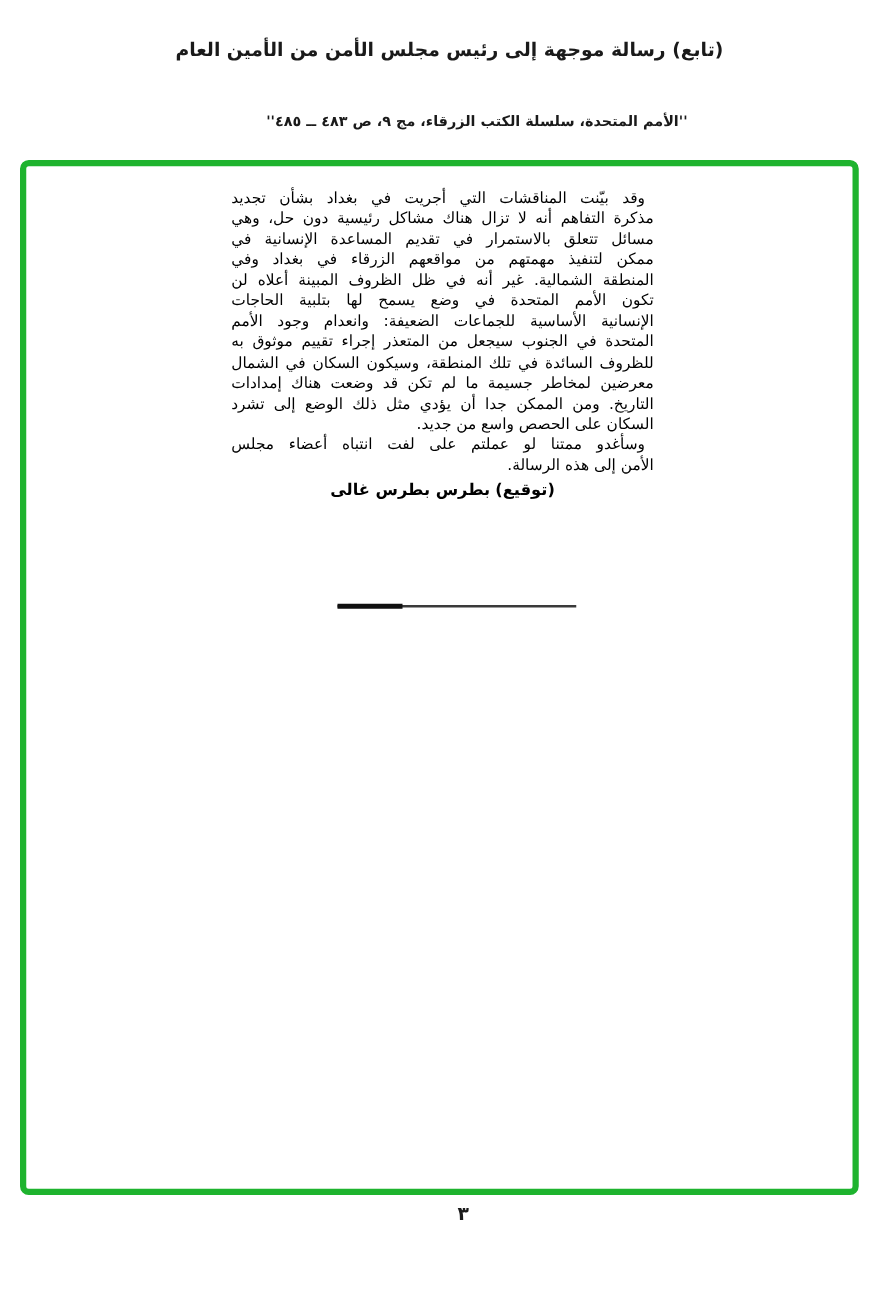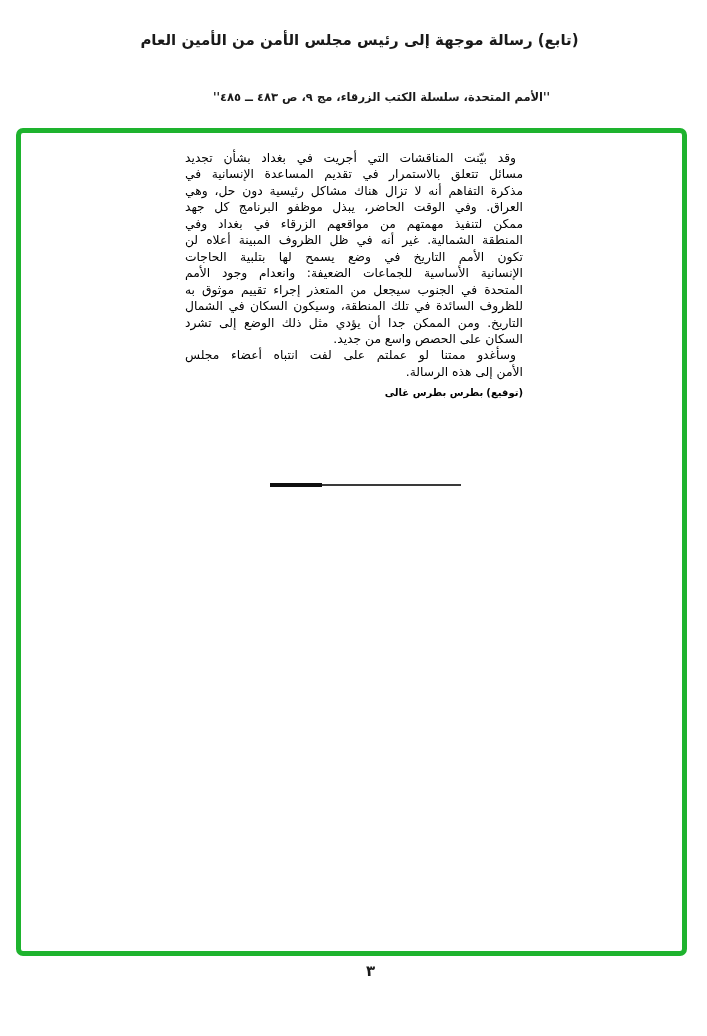--- a/index.html
+++ b/index.html
@@ -53,23 +53,23 @@
   }
   .paragraph { display: block; }
   .textline {
     text-align: justify;
     text-align-last: justify;
   }
   .textline.last { text-align-last: right; }
   .textline.first { padding-right: 7px; }
   .signature-row {
     margin-top: 5px;
-    text-align: right;
+    text-align: center;
     direction: rtl;
-    font-size: 10px;
+    font-size: 13px;
   }
   .signature-prefix { font-weight: bold; }
   .signature-name { font-weight: bold; }
   .signature-separator {
     position: absolute;
     left: 270px; top: 484px;
     width: 191px; height: 2px;
     background: #3a3a3a;
   }
   .signature-separator .thick-segment {
@@ -95,29 +95,29 @@
 
   <div class="doc-title">(تابع) رسالة موجهة إلى رئيس مجلس الأمن من الأمين العام</div>
 
   <div class="source-line">''الأمم المتحدة، سلسلة الكتب الزرقاء، مج ٩، ص ٤٨٣ ــ ٤٨٥''</div>
 
   <div class="content-frame" style="border-color: rgb(30, 179, 46);"></div>
 
   <div class="letter-body">
     <div class="paragraph">
         <div class="textline first">وقد بيّنت المناقشات التي أجريت في بغداد بشأن تجديد</div>
+        <div class="textline">مذكرة التفاهم أنه لا تزال هناك مشاكل رئيسية دون حل، وهي</div>
         <div class="textline">مسائل تتعلق بالاستمرار في تقديم المساعدة الإنسانية في</div>
-        <div class="textline">مذكرة التفاهم أنه لا تزال هناك مشاكل رئيسية دون حل، وهي</div>
-        <div class="textline">العراق. وفي الوقت الحاضر، يبذل موظفو البرنامج كل جهد</div>
         <div class="textline">ممكن لتنفيذ مهمتهم من مواقعهم الزرقاء في بغداد وفي</div>
         <div class="textline">المنطقة الشمالية. غير أنه في ظل الظروف المبينة أعلاه لن</div>
-        <div class="textline">تكون الأمم التاريخ في وضع يسمح لها بتلبية الحاجات</div>
+        <div class="textline">تكون الأمم المتحدة في وضع يسمح لها بتلبية الحاجات</div>
         <div class="textline">الإنسانية الأساسية للجماعات الضعيفة: وانعدام وجود الأمم</div>
         <div class="textline">المتحدة في الجنوب سيجعل من المتعذر إجراء تقييم موثوق به</div>
         <div class="textline">للظروف السائدة في تلك المنطقة، وسيكون السكان في الشمال</div>
+        <div class="textline">معرضين لمخاطر جسيمة ما لم تكن قد وضعت هناك إمدادات</div>
         <div class="textline">التاريخ. ومن الممكن جدا أن يؤدي مثل ذلك الوضع إلى تشرد</div>
         <div class="textline last">السكان على الحصص واسع من جديد.</div>
       </div>
     <div class="paragraph">
         <div class="textline first">وسأغدو ممتنا لو عملتم على لفت انتباه أعضاء مجلس</div>
         <div class="textline last">الأمن إلى هذه الرسالة.</div>
       </div>
     <div class="signature-row">
       <span class="signature-prefix">(توقيع)</span>
       <span> </span>

